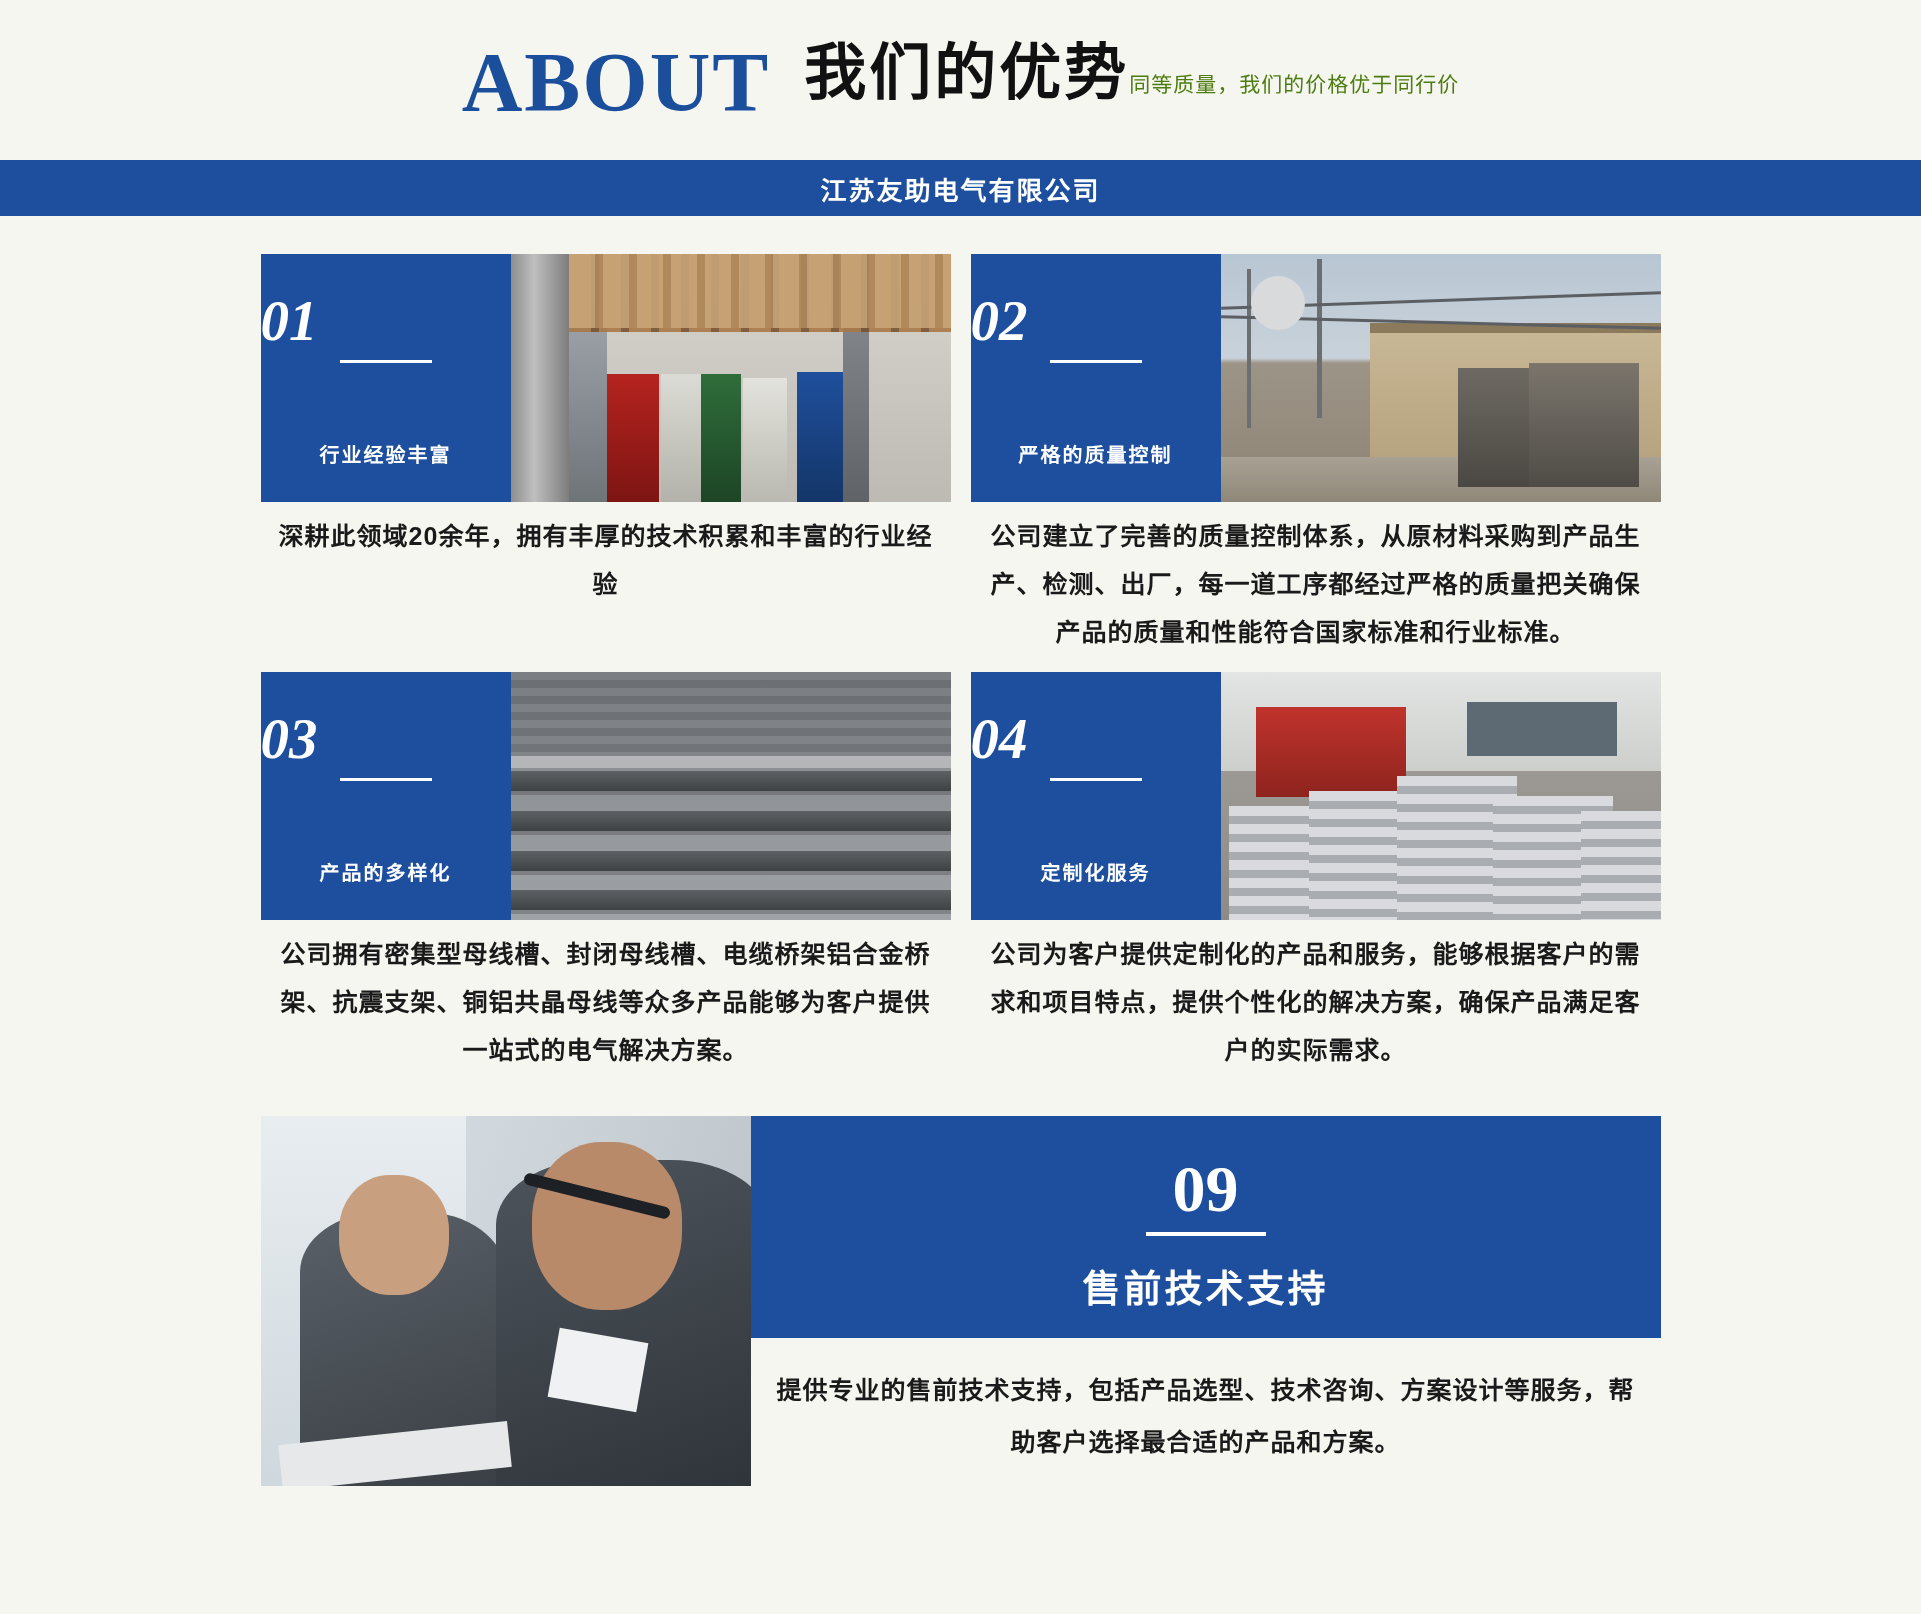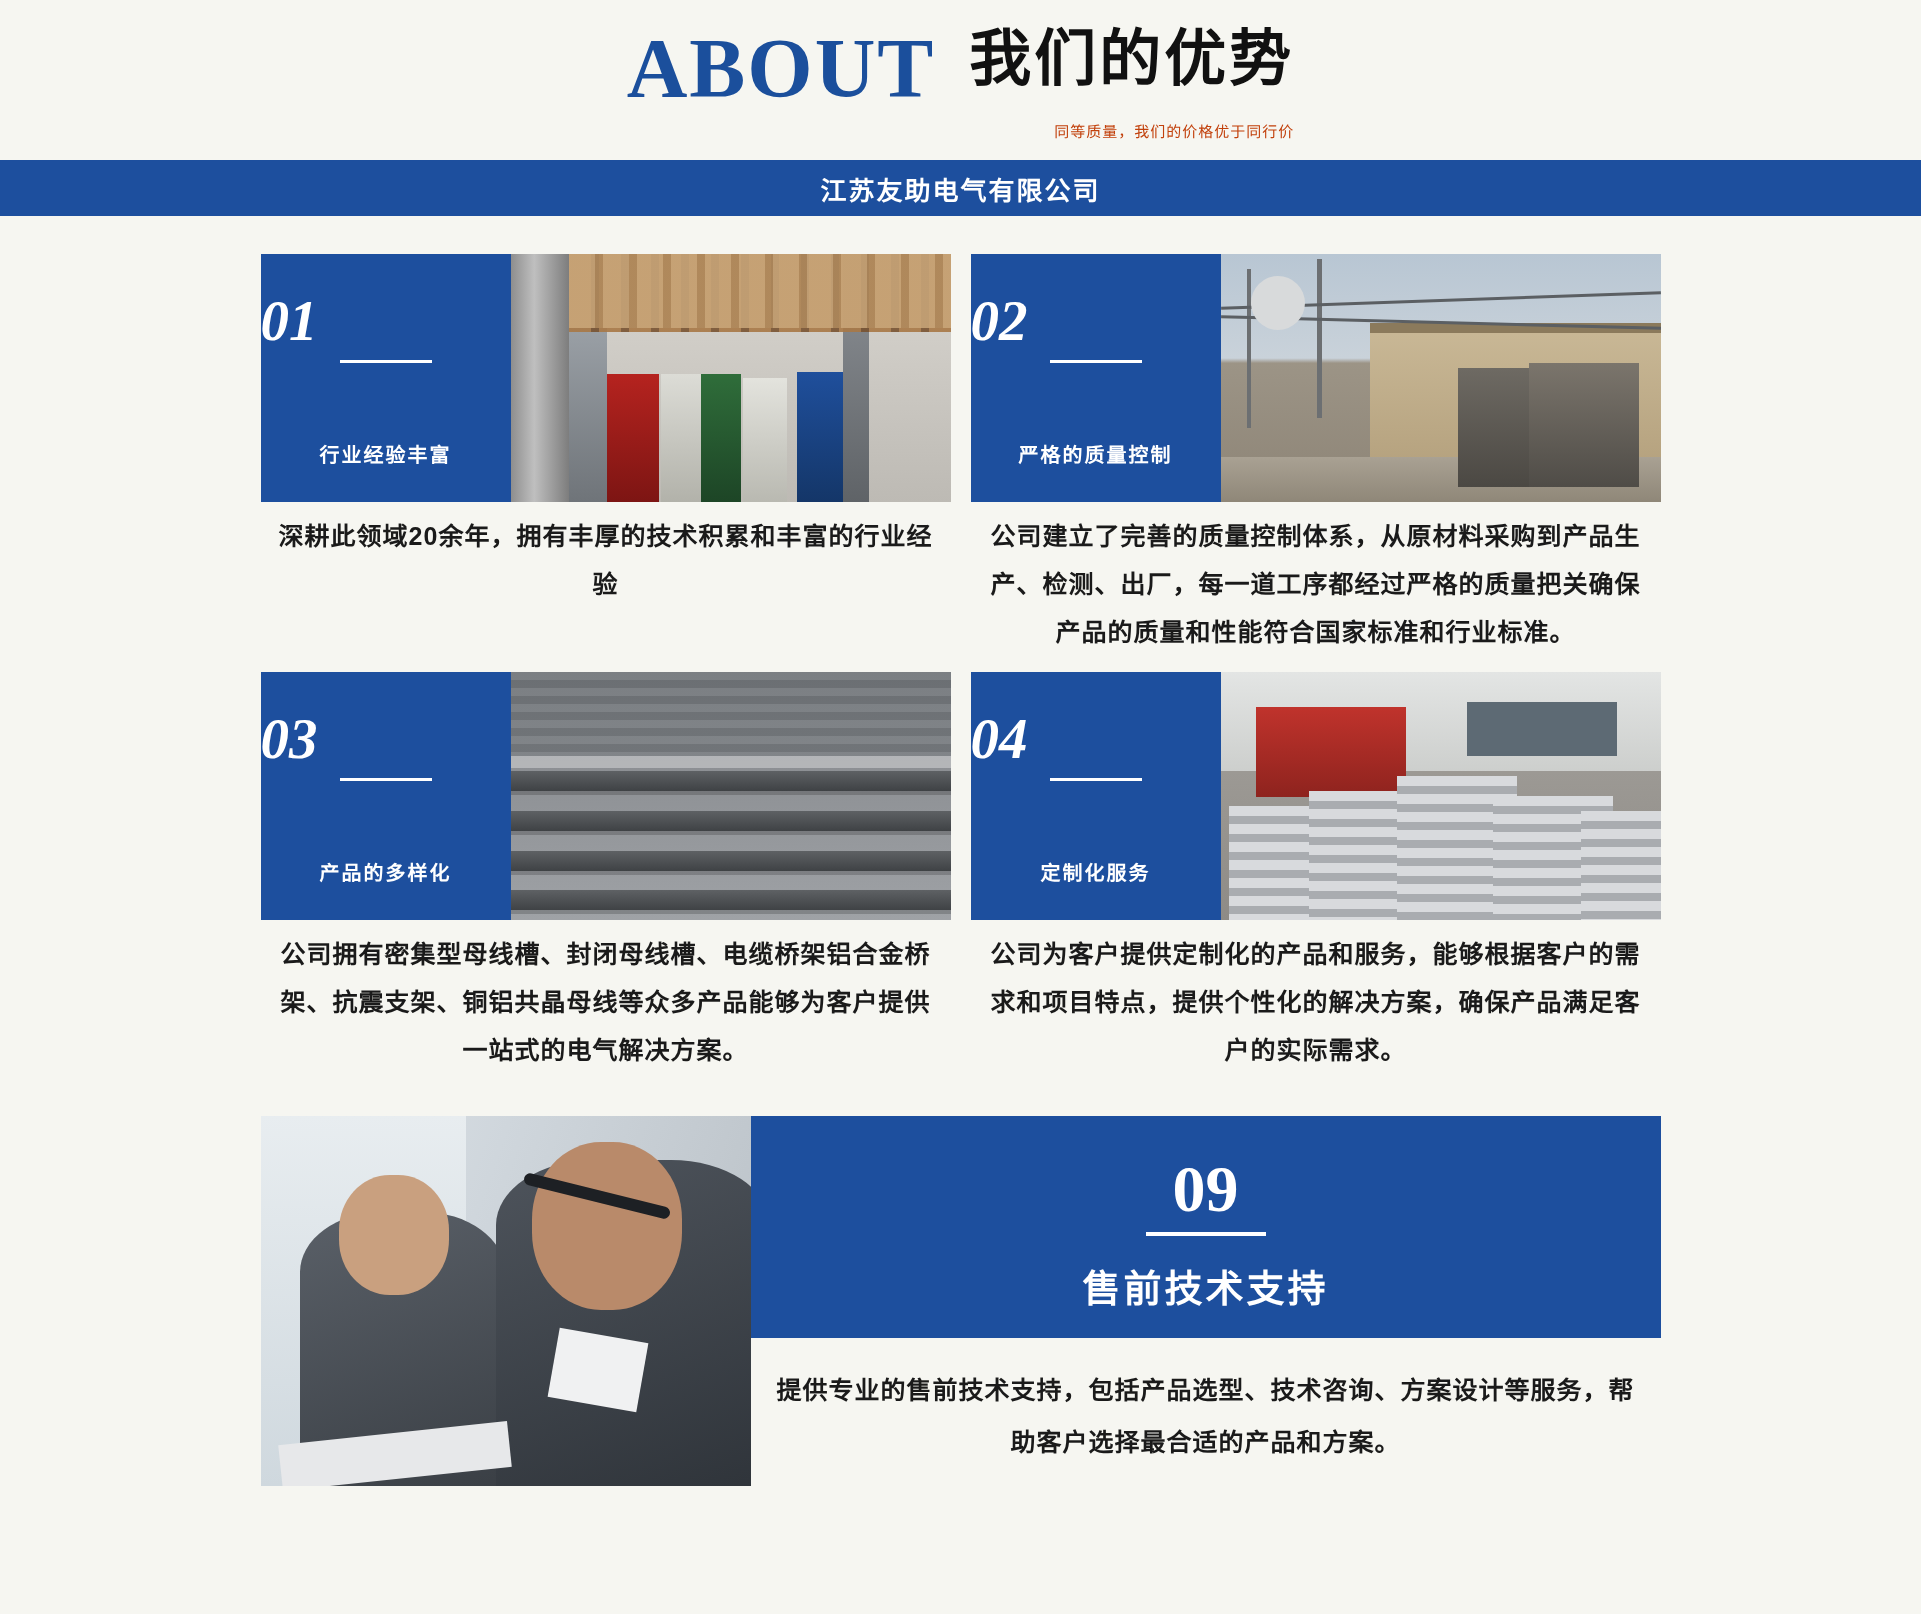--- a/index.html
+++ b/index.html
@@ -40,36 +40,36 @@
     font-family: "Liberation Serif", "DejaVu Serif", serif;
     font-weight: bold;
     font-size: 84px;
     line-height: 96px;
     color: #1b4f9c;
     letter-spacing: 2px;
     margin-top: 6px;
   }
   .header-right {
     display: flex;
-    flex-direction: column;
-    align-items: flex-end;
+    flex-direction: row;
+    align-items: center;
     padding-top: 8px;
   }
   .header-cn {
     font-size: 62px;
     line-height: 72px;
     font-weight: bold;
     color: #111111;
     letter-spacing: 3px;
   }
   .header-sub {
     margin-top: 24px;
-    font-size: 15px;
+    font-size: 21px;
     line-height: 26px;
-    color: #c2410c;
+    color: #4d7c0f;
     letter-spacing: 1px;
   }
 
   
   .company-bar {
     height: 56px;
     background: #1d4f9e;
     display: flex;
     align-items: center;
     justify-content: center;

